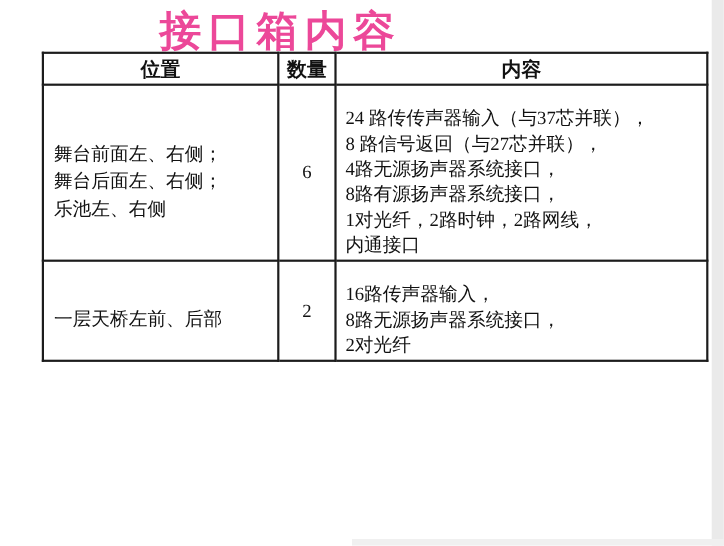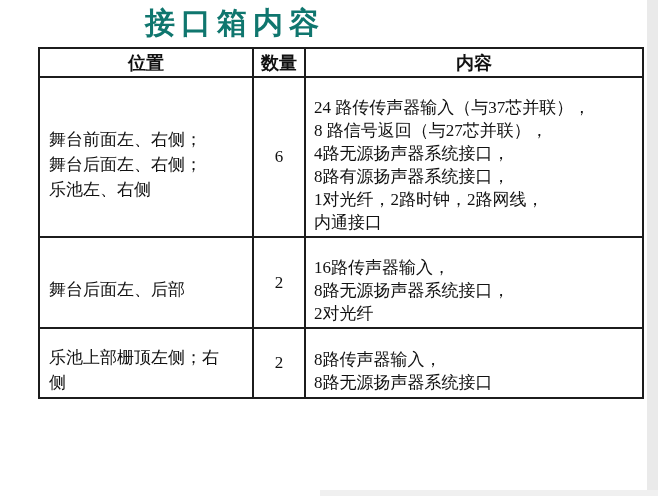--- a/index.html
+++ b/index.html
@@ -14,24 +14,24 @@
     background: #ffffff;
     color: #111111;
     font-family: "Liberation Serif", "DejaVu Serif", serif;
   }
   .doc-title {
     position: absolute;
     left: 145px;
     top: 3px;
     font-family: "Liberation Sans", "DejaVu Sans", sans-serif;
     font-weight: bold;
-    font-size: 30px;
+    font-size: 38px;
     letter-spacing: 6px;
     white-space: nowrap;
-    color: #0f766e;
+    color: #ec4899;
   }
   table.iface {
     position: absolute;
     left: 38px;
     top: 47px;
     width: 604px;
     border-collapse: collapse;
     table-layout: fixed;
   }
   table.iface th,
@@ -113,30 +113,23 @@
 乐池左、右侧</td>
       <td class="qty">6</td>
       <td class="cnt">24 路传传声器输入（与37芯并联），
 8 路信号返回（与27芯并联），
 4路无源扬声器系统接口，
 8路有源扬声器系统接口，
 1对光纤，2路时钟，2路网线，
 内通接口</td>
     </tr>
     <tr class="h-r3">
-      <td class="loc">舞台后面左、后部</td>
+      <td class="loc">一层天桥左前、后部</td>
       <td class="qty">2</td>
       <td class="cnt">16路传声器输入，
 8路无源扬声器系统接口，
 2对光纤</td>
-    </tr>
-    <tr class="h-r4">
-      <td class="loc">乐池上部栅顶左侧；右
-侧</td>
-      <td class="qty">2</td>
-      <td class="cnt">8路传声器输入，
-8路无源扬声器系统接口</td>
     </tr>
   </tbody>
 </table>
 
 <div class="shade-right"></div>
 <div class="shade-bottom"></div>
 
 </body></html>

